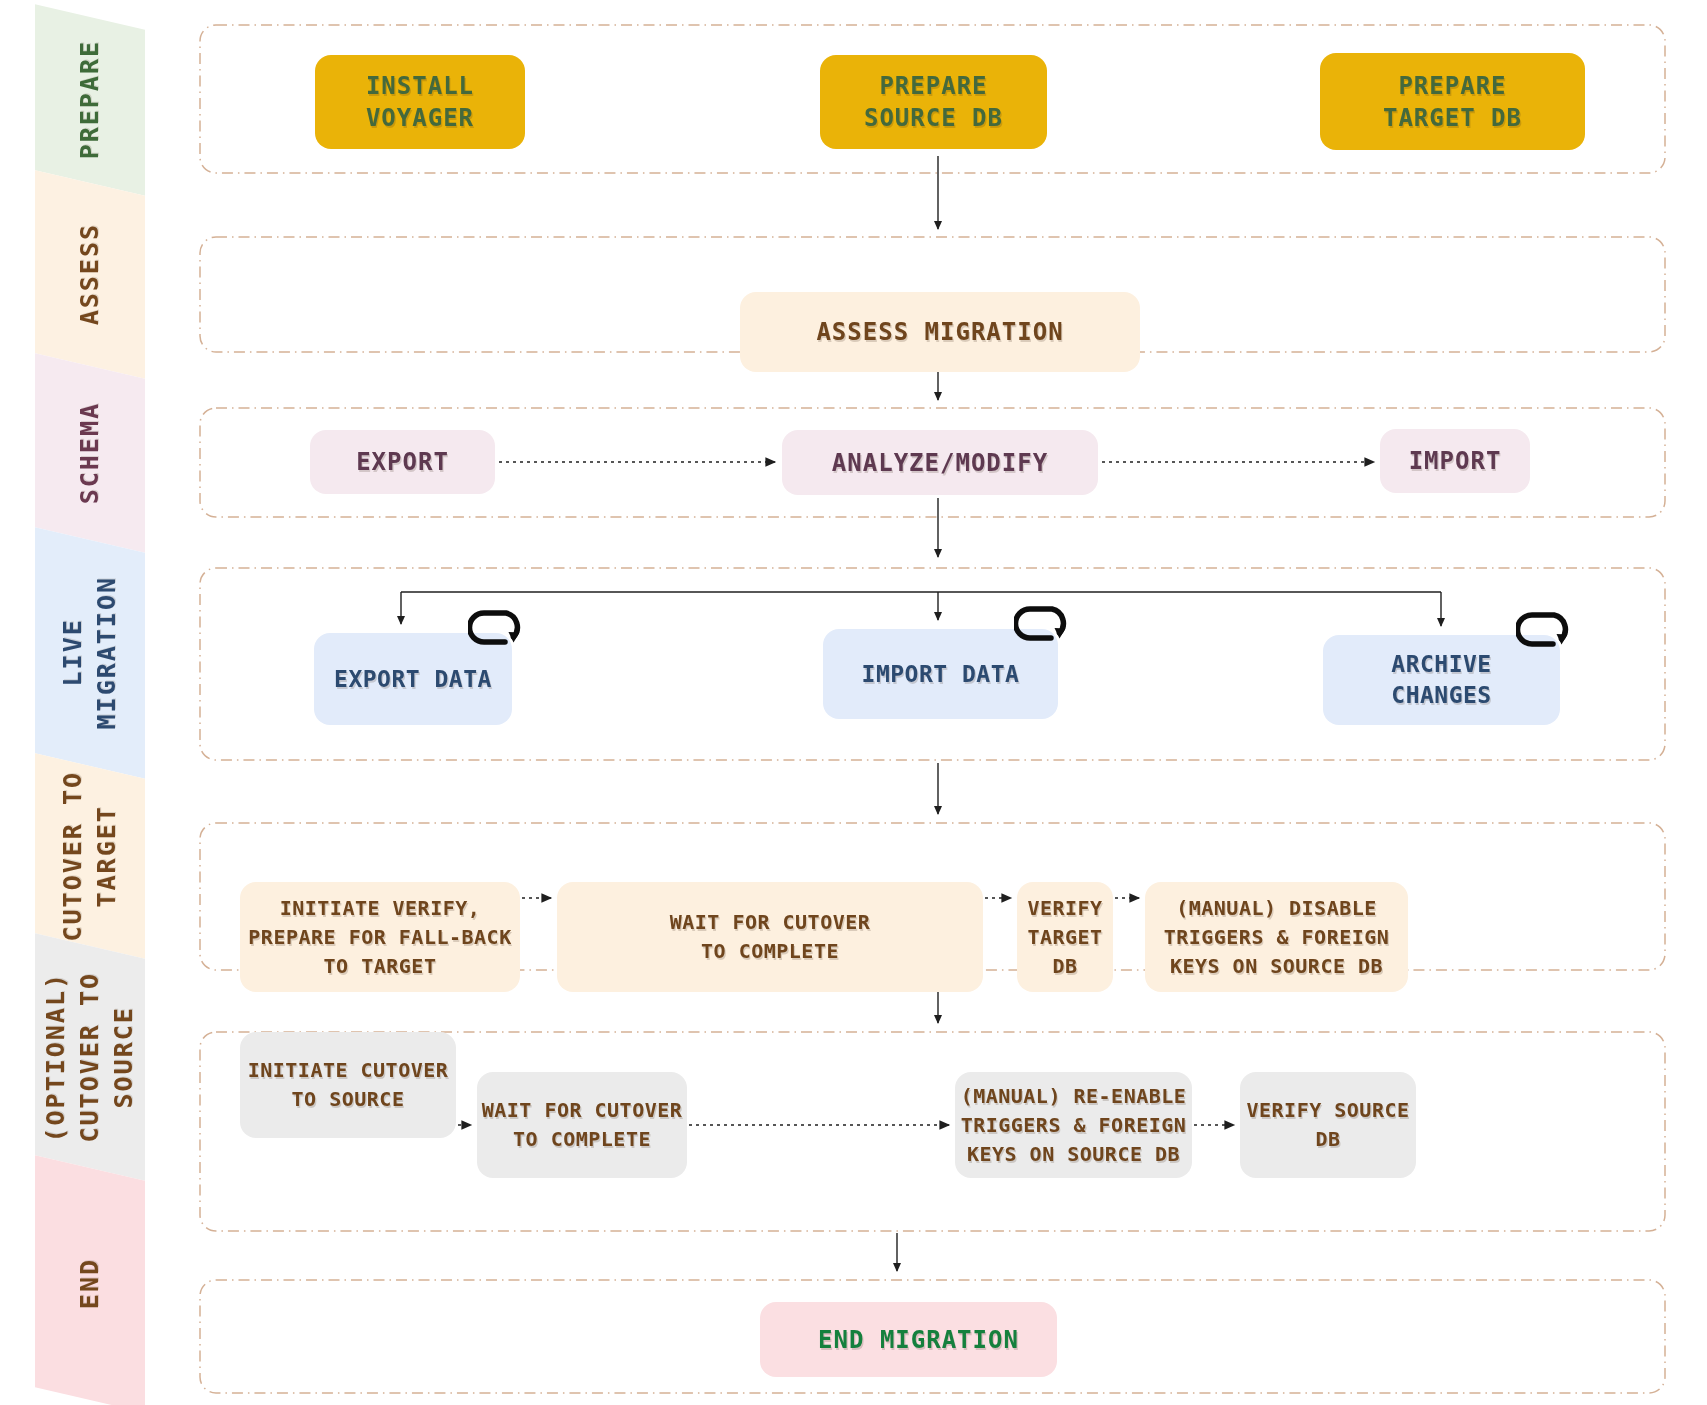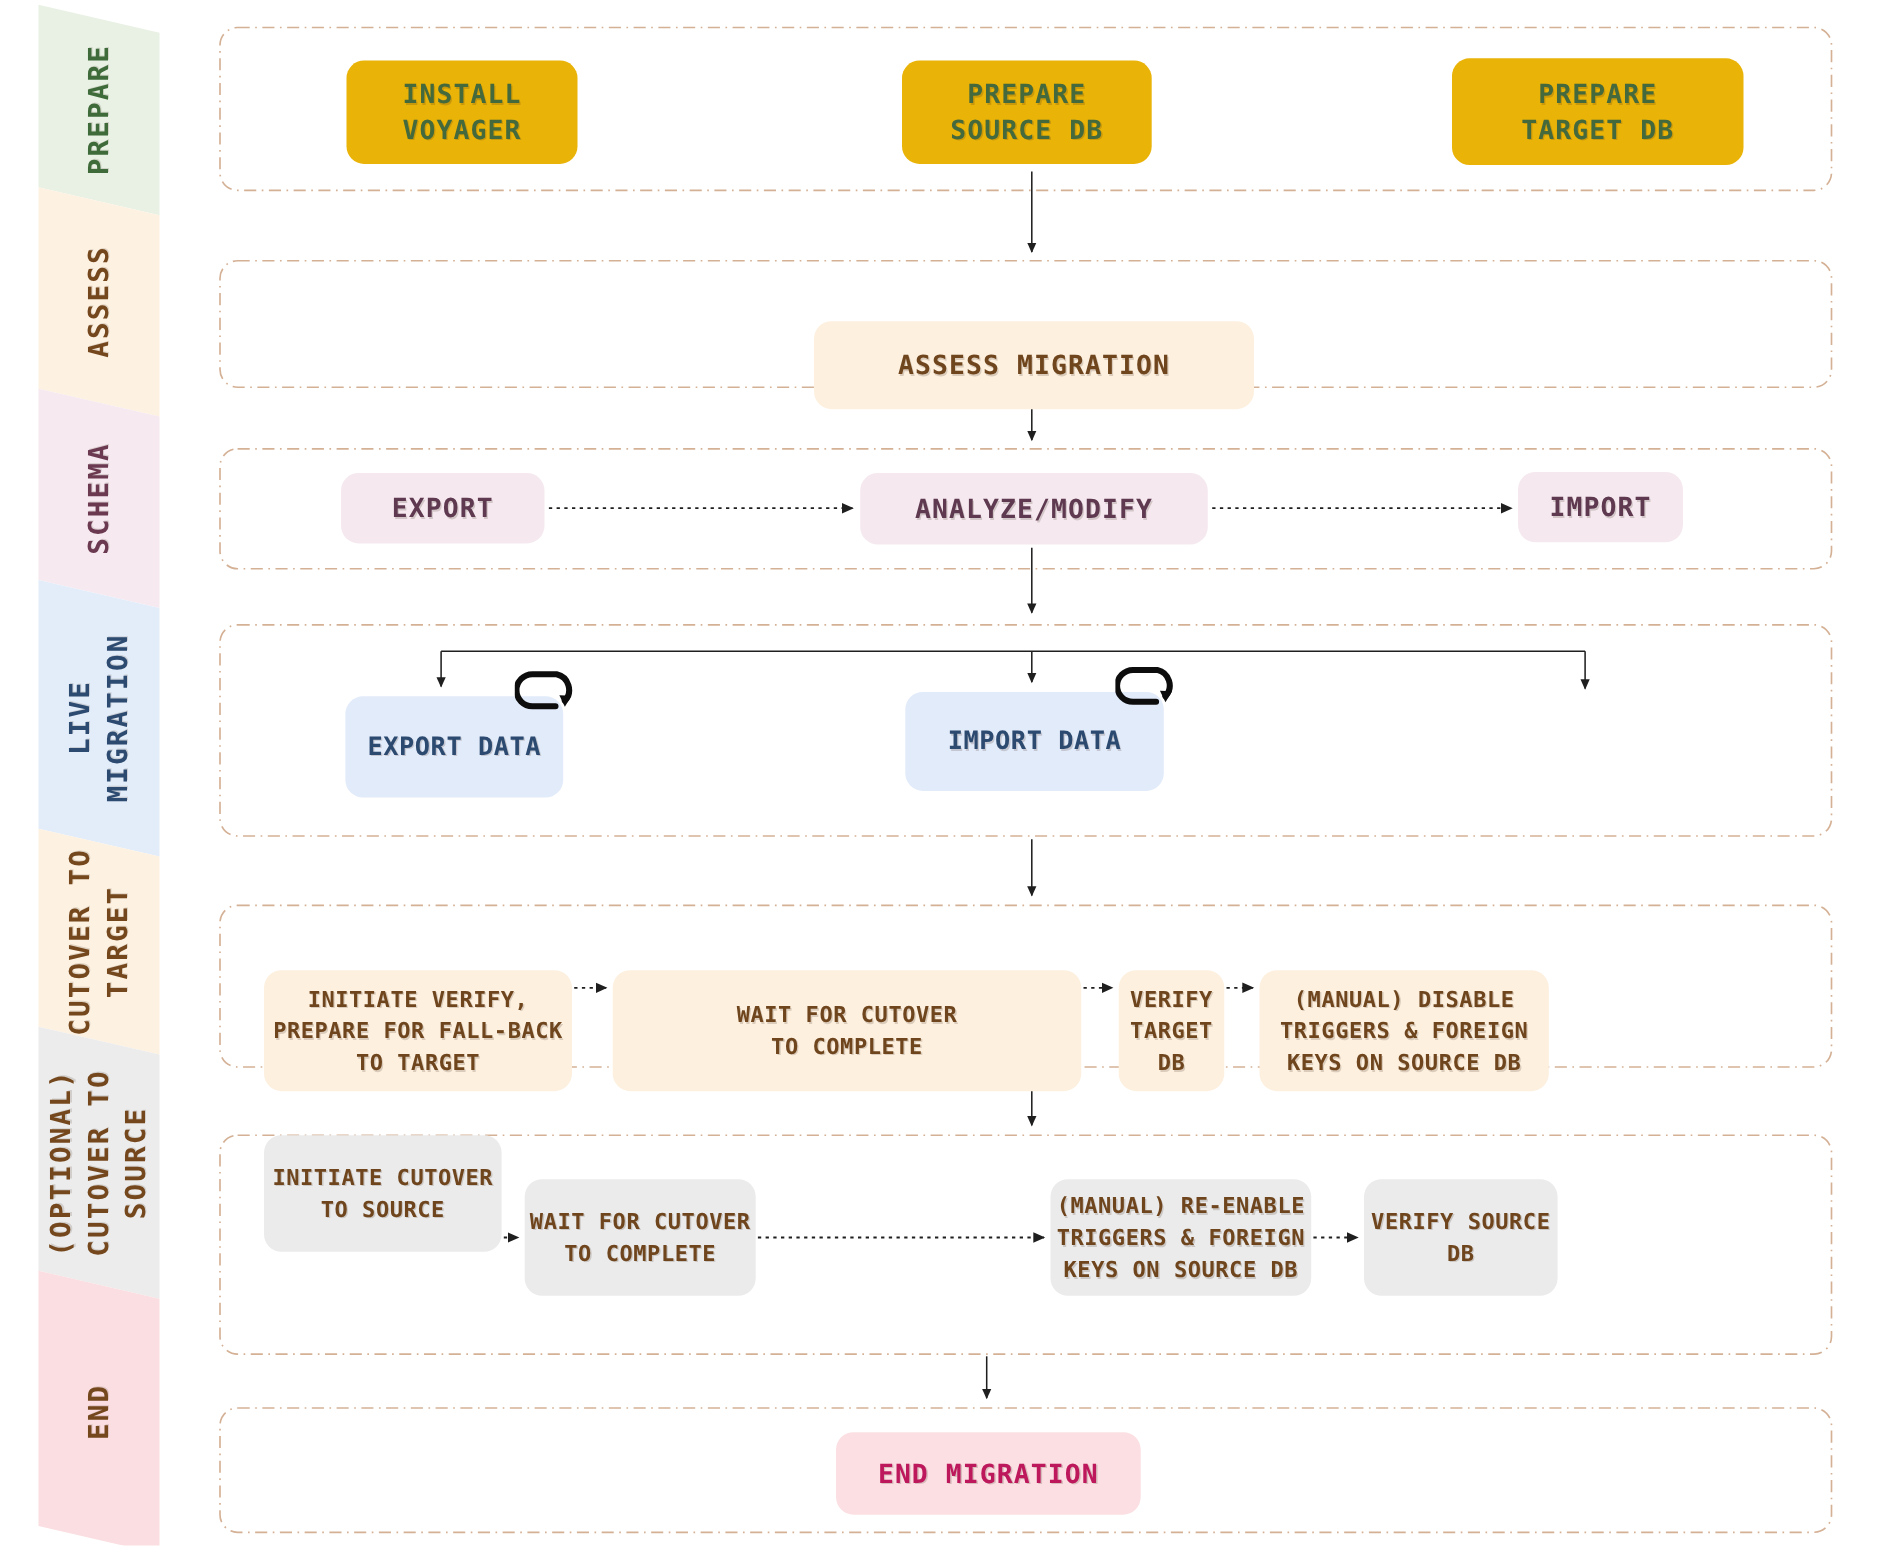--- a/index.html
+++ b/index.html
@@ -35,21 +35,21 @@
         border-radius:16px;font-weight:bold;white-space:pre-line;text-align:center;
         text-shadow:1.2px 1.5px 0 rgba(60,40,20,.18);}
   .fs-lg{font-size:24px;line-height:32px;letter-spacing:1px;}
   .fs-md{font-size:23px;line-height:31px;letter-spacing:.5px;}
   .fs-sm{font-size:20px;line-height:29px;letter-spacing:.5px;}
   .f-green{background:#eab308;color:#44693c;}
   .f-cream{background:#fdf0df;color:#6f451d;margin-top:39px;}
   .f-pink {background:#f5e9ef;color:#5e3950;}
   .f-blue {background:#e2ebfa;color:#2c4a70;}
   .f-gray {background:#ebebeb;color:#6f451d;}
-  .f-end  {background:#fbdfe2;color:#be185d;}
+  .f-end  {background:#fbdfe2;color:#15803d;padding-left:20px;}
   .loop{position:absolute;top:-27px;right:-12px;width:56px;height:44px;}
   .loop svg{width:56px;height:44px;display:block;}
 </style>
 </head>
 <body>
 
 <div class="canvas">
 
   <svg class="wires">
     <defs>
@@ -139,20 +139,28 @@
           <path d="M51.5 26.5 L40.5 26 L45.5 36.5 Z" fill="#0d0d0d"></path>
         </svg></span>
   </div>
   <div class="node f-blue fs-md" style="left:823px;top:629px;width:235px;height:90px">
     <span>IMPORT DATA</span>
     <span class="loop"><svg viewBox="0 0 56 44">
           <path d="M37 36 H16 A14.5 14.5 0 0 1 16 7 H38 A14.5 14.5 0 0 1 45.5 31" fill="none" stroke="#0d0d0d" stroke-width="5.5" stroke-linecap="round"></path>
           <path d="M51.5 26.5 L40.5 26 L45.5 36.5 Z" fill="#0d0d0d"></path>
         </svg></span>
   </div>
+  <div class="node f-blue fs-md" style="left:1323px;top:635px;width:237px;height:90px">
+    <span>ARCHIVE
+CHANGES</span>
+    <span class="loop"><svg viewBox="0 0 56 44">
+          <path d="M37 36 H16 A14.5 14.5 0 0 1 16 7 H38 A14.5 14.5 0 0 1 45.5 31" fill="none" stroke="#0d0d0d" stroke-width="5.5" stroke-linecap="round"></path>
+          <path d="M51.5 26.5 L40.5 26 L45.5 36.5 Z" fill="#0d0d0d"></path>
+        </svg></span>
+  </div>
 
   <div class="node f-cream fs-sm" style="left:240px;top:843px;width:280px;height:110px"><span>INITIATE VERIFY,
 PREPARE FOR FALL-BACK
 TO TARGET</span></div>
   <div class="node f-cream fs-sm" style="left:557px;top:843px;width:426px;height:110px"><span>WAIT FOR CUTOVER
 TO COMPLETE</span></div>
   <div class="node f-cream fs-sm" style="left:1017px;top:843px;width:96px;height:110px"><span>VERIFY
 TARGET
 DB</span></div>
   <div class="node f-cream fs-sm" style="left:1145px;top:843px;width:263px;height:110px"><span>(MANUAL) DISABLE

